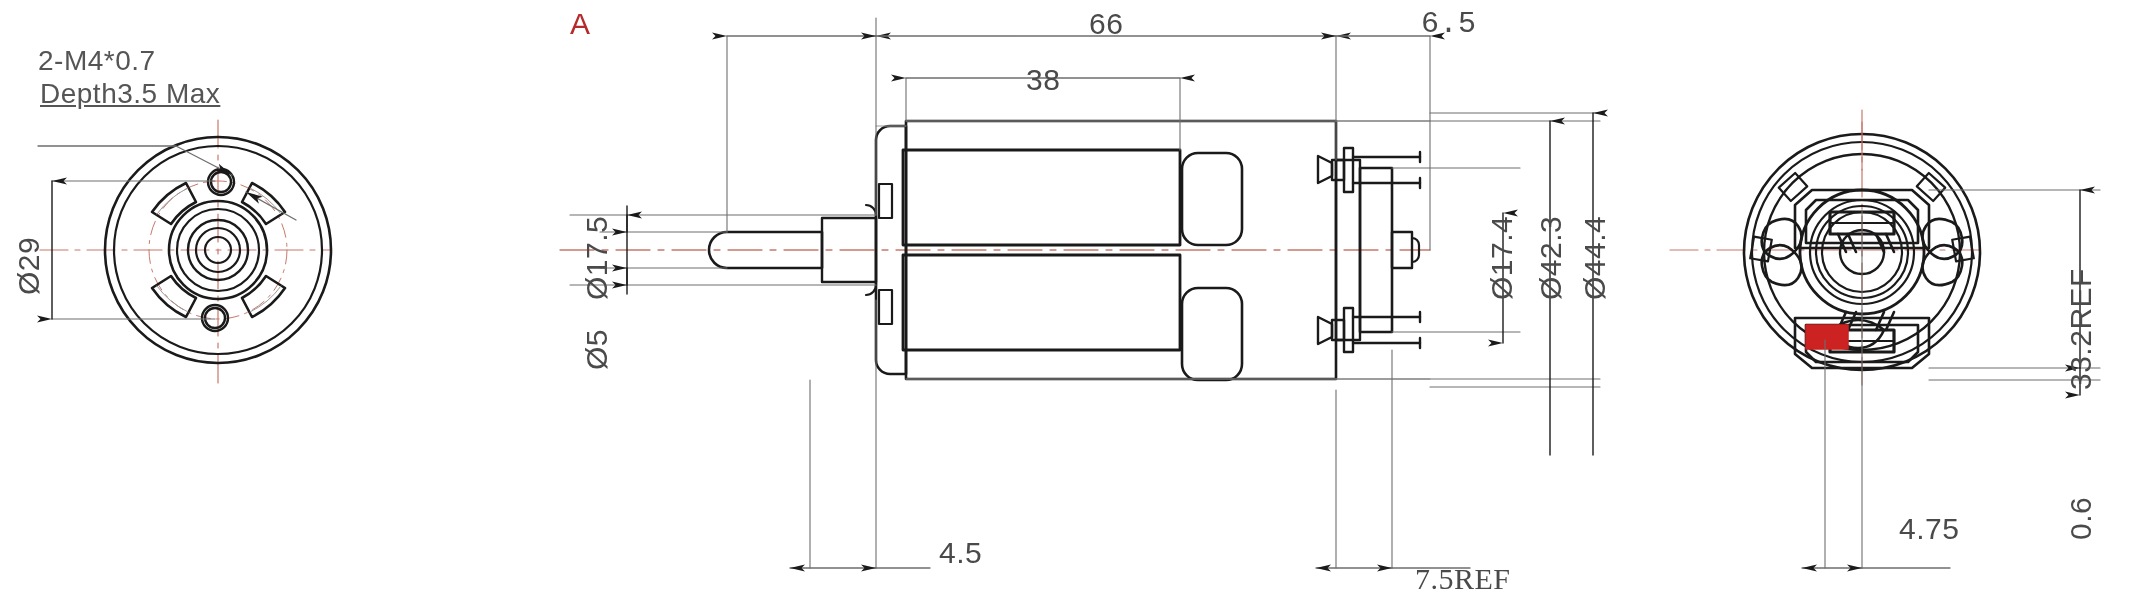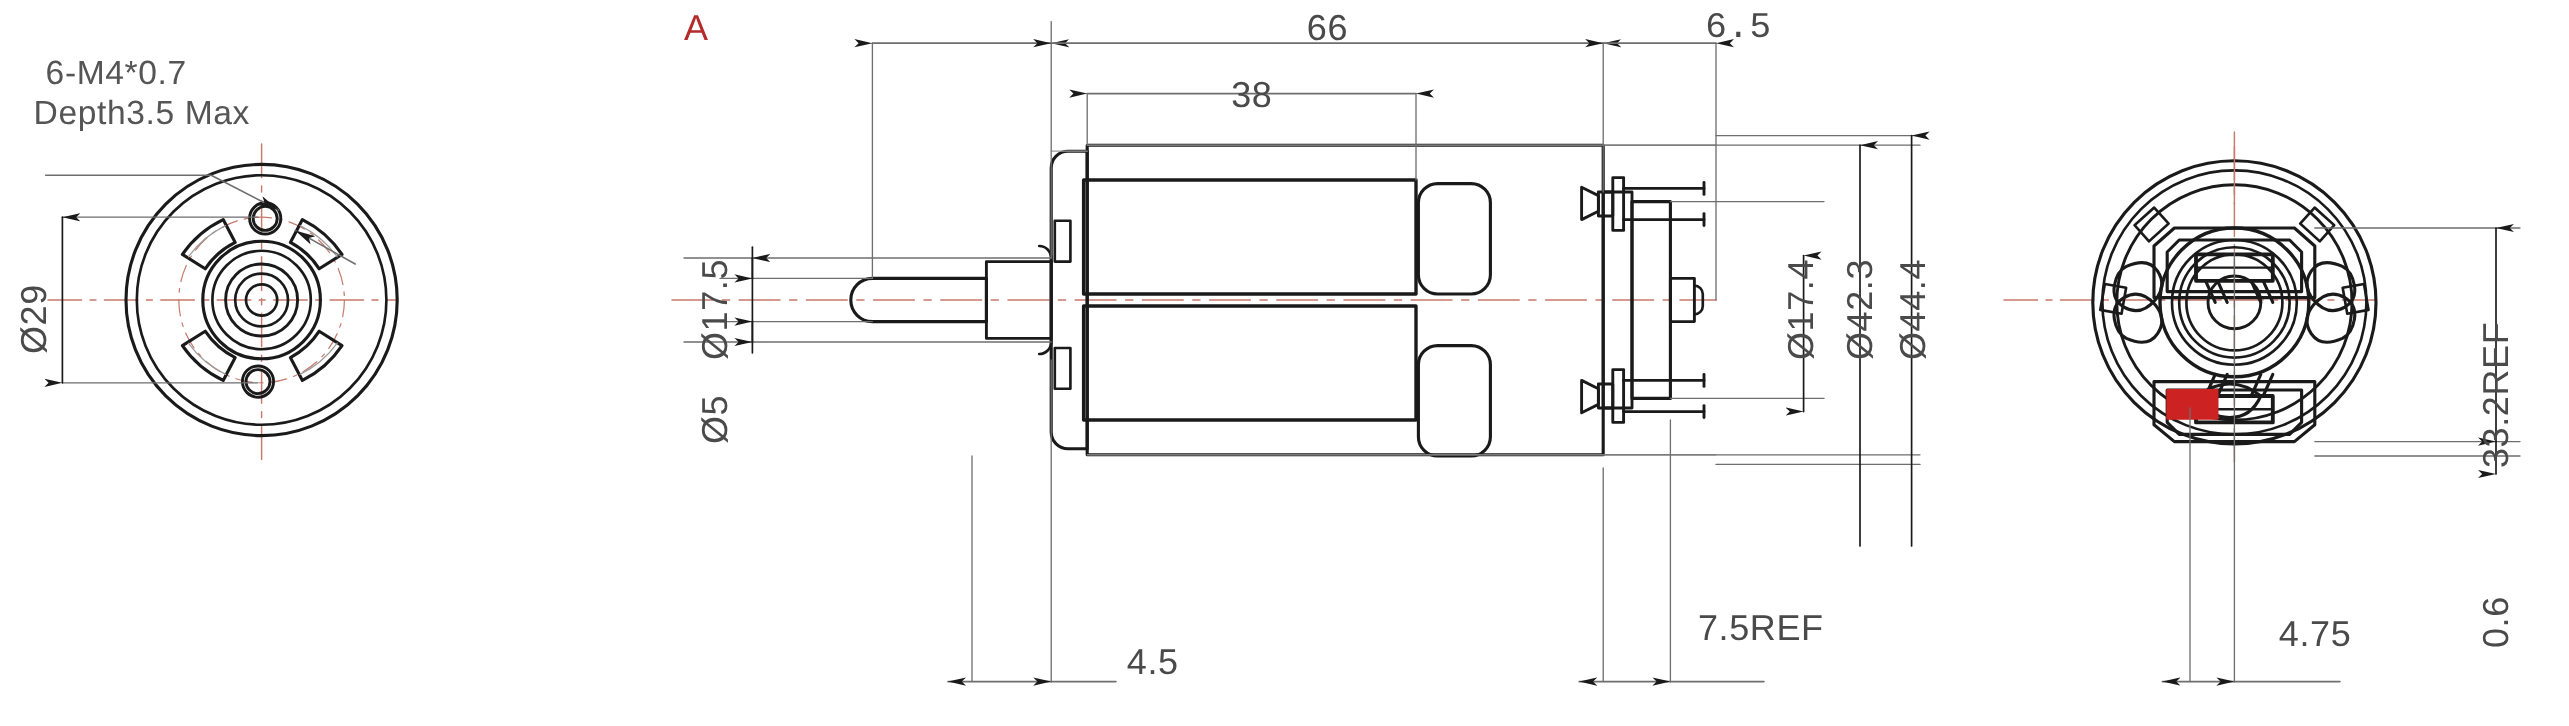--- a/index.html
+++ b/index.html
@@ -282,37 +282,37 @@
           <line x1="1862" y1="210" x2="1862" y2="568"></line>
         </g>
         <line x1="1802" y1="568" x2="1862" y2="568" stroke="#6e6e6e" stroke-width="1.4" marker-start="url(#arrR)" marker-end="url(#arrL)"></line>
         <line x1="1862" y1="568" x2="1950" y2="568" stroke="#6e6e6e" stroke-width="1.3"></line>
         <line x1="1862" y1="170" x2="1862" y2="110" stroke="#c8796b" stroke-width="1.2"></line>
       </g>
 
     </g>
   </svg>
 
-  <div class="lbl note" style="left:38px;top:47px;">6-M4*0.7</div>
-  <div class="lbl note" style="left:28px;top:80px;">Depth3.5 Max</div>
+  <div class="lbl note" style="left:38px;top:47px;">2-M4*0.7</div>
+  <div class="lbl note" style="left:40px;top:80px;text-decoration:underline;">Depth3.5 Max</div>
 
   <div class="lbl dim rot" style="left:14px;top:295px;">Ø29</div>
 
   <div class="lbl dim red" style="left:570px;top:9px;">A</div>
   <div class="lbl dim" style="left:1089px;top:9px;">66</div>
   <div class="lbl dim" style="left:1421px;top:9px;font-family:Liberation Mono, monospace;">6.5</div>
   <div class="lbl dim" style="left:1026px;top:65px;">38</div>
 
   <div class="lbl dim rot" style="left:582px;top:300px;">Ø17.5</div>
   <div class="lbl dim rot" style="left:582px;top:370px;">Ø5</div>
 
   <div class="lbl dim rot" style="left:1487px;top:300px;">Ø17.4</div>
   <div class="lbl dim rot" style="left:1536px;top:300px;">Ø42.3</div>
   <div class="lbl dim rot" style="left:1580px;top:300px;">Ø44.4</div>
 
   <div class="lbl dim" style="left:939px;top:538px;">4.5</div>
-  <div class="lbl dim" style="left:1415px;top:509px;">7.5REF</div>
+  <div class="lbl dim" style="left:1415px;top:564px;font-family:Liberation Serif, serif;">7.5REF</div>
 
   <div class="lbl dim rot" style="left:2066px;top:390px;">33.2REF</div>
   <div class="lbl dim rot" style="left:2066px;top:540px;">0.6</div>
   <div class="lbl dim" style="left:1899px;top:514px;">4.75</div>
 
 </div>
 
 </body></html>

